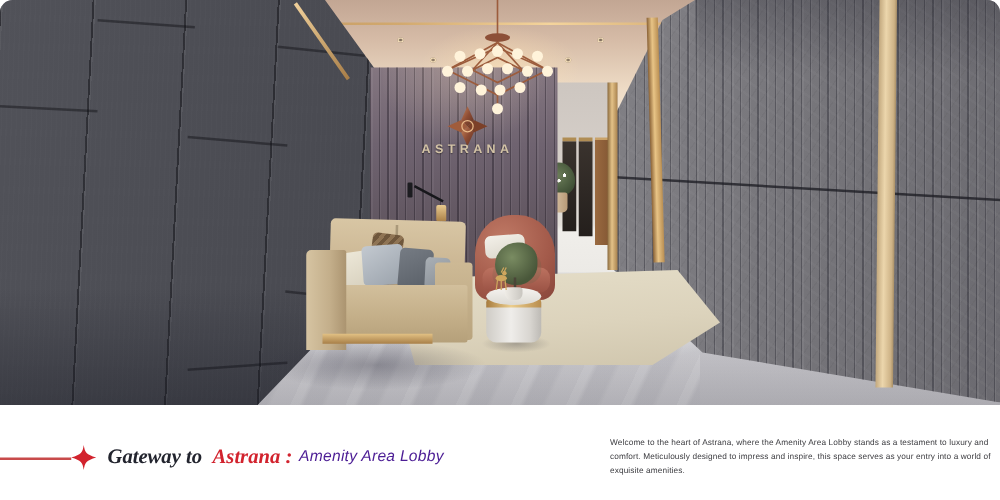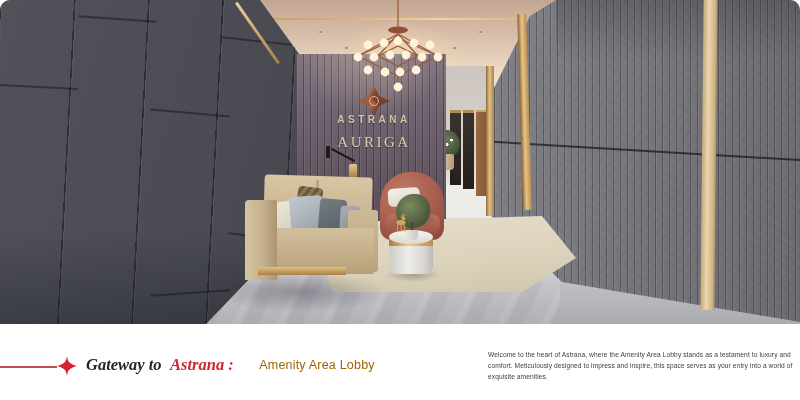--- a/index.html
+++ b/index.html
@@ -160,22 +160,22 @@
 
   
   .band{position:absolute;left:0;top:324px;width:800px;height:76px;background:#ffffff;}
   .band .red-line{position:absolute;left:0;top:42px;width:57px;height:1.5px;background:#c84a4a;}
   .band .sparkle{position:absolute;left:57px;top:32px;width:20px;height:20px;}
   .heading{position:absolute;left:86px;top:31px;white-space:nowrap;}
   .heading .serif-dark{font-family:"Liberation Serif",serif;font-style:italic;font-weight:bold;
     font-size:16.5px;color:#22242e;}
   .heading .serif-red{font-family:"Liberation Serif",serif;font-style:italic;font-weight:bold;
     font-size:16.5px;color:#d2232e;margin-left:4px;}
-  .heading .plain{font-size:12.5px;color:#a16207;margin-left:21px;letter-spacing:.2px;
-    position:relative;top:-1.5px;}
+  .heading .plain{font-size:12.5px;color:#4c1d95;margin-left:1px;letter-spacing:.2px;
+    position:relative;top:-1.5px;font-style:italic;}
   .description{position:absolute;left:488px;top:25px;width:308px;
     font-size:6.6px;line-height:1.68;color:#3c3c40;letter-spacing:.1px;}
 </style>
 </head>
 <body>
 
 <div class="page">
 
   <div class="render">
 
@@ -240,21 +240,20 @@
             <stop offset="1" stop-color="#5f3222"></stop>
         </linearGradient>
       </defs>
       <path d="M18 1 L23 12 L18 17 L13 12 Z" fill="url(#cop)"></path>
       <path d="M18 33 L23 22 L18 17 L13 22 Z" fill="url(#cop)"></path>
       <path d="M2 17 L13 12 L18 17 L13 22 Z" fill="#a05c3c"></path>
       <path d="M34 17 L23 12 L18 17 L23 22 Z" fill="#7c4028"></path>
       <circle cx="18" cy="17" r="4.5" fill="none" stroke="#e8b888" stroke-width="1"></circle>
     </svg>
     <div class="brand-title">ASTRANA</div>
-    <div class="brand-subtitle">AURIGA</div>
 
     <svg style="left:340px;top:0;width:120px;height:100px;" viewBox="0 0 120 100">
       <g stroke="#9c5c3c" stroke-width="1.3" fill="none">
         <line x1="58" y1="0" x2="58" y2="29"></line>
         <path d="M18 56 L58 38 L98 56 L58 76 Z"></path>
         <path d="M38 56 L58 46 L78 56 L58 66 Z"></path>
         <line x1="58" y1="34" x2="18" y2="56"></line>
           <line x1="58" y1="34" x2="98" y2="56"></line>
         <line x1="58" y1="34" x2="38" y2="56"></line>
           <line x1="58" y1="34" x2="78" y2="56"></line>

